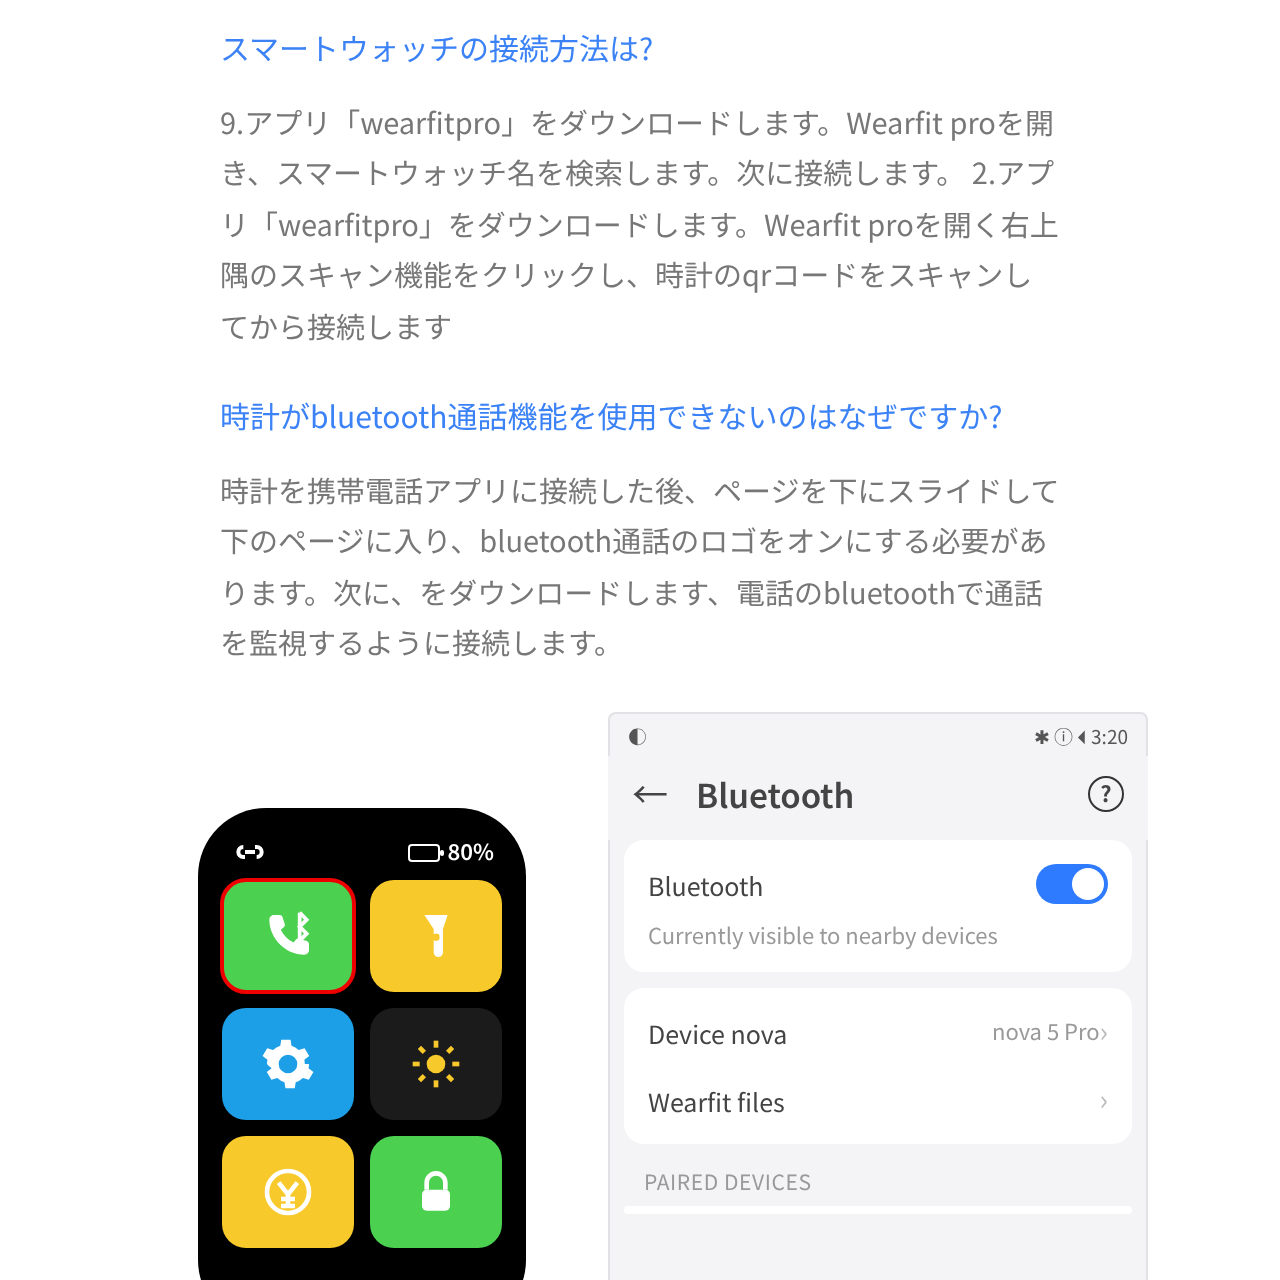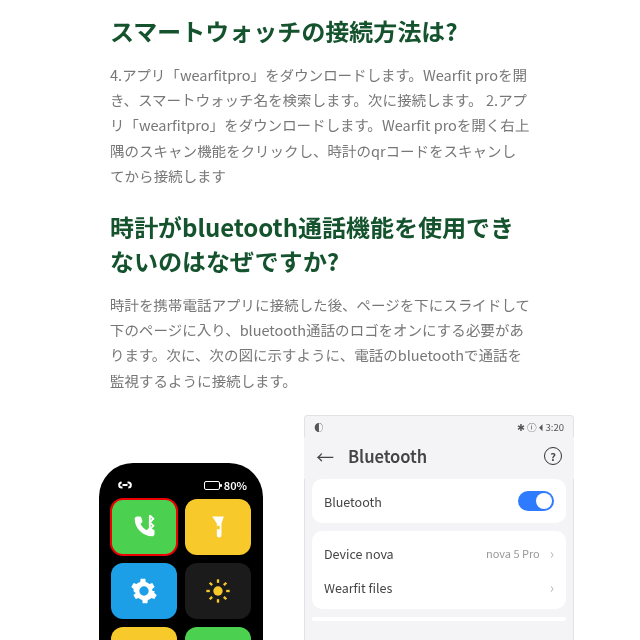--- a/index.html
+++ b/index.html
@@ -3,21 +3,21 @@
 <meta charset="utf-8">
 <style>
   * { box-sizing: border-box; margin: 0; padding: 0; }
   body {
     width: 640px; height: 640px;
     font-family: "Hiragino Sans", "Noto Sans JP", -apple-system, sans-serif;
     background: #fff; color: #333; overflow: hidden;
     padding: 8px 18px 0 18px;
   }
   .faq-question {
-    font-size: 24px; font-weight: 700; color: #14532d;
+    font-size: 15px; font-weight: 400; color: #3b82f6;
     margin: 6px 0 14px 0; line-height: 1.4; padding: 0 92px;
   }
   .faq-answer {
     font-size: 14.5px; color: #777; line-height: 1.75;
     padding: 0 92px; margin-bottom: 22px;
   }
   .illustrations { display: flex; justify-content: flex-end; gap: 28px; padding: 0 48px 0 0; }
 
   
   .watch-wrap { width: 190px; display: flex; justify-content: center; position: relative; margin-top: 48px; }
@@ -51,41 +51,41 @@
   .ph-header { display: flex; align-items: center; padding: 6px 12px 10px; background:#f4f4f6; }
   .ph-back { font-size: 18px; margin-right: 14px; }
   .ph-title { font-size: 16.5px; font-weight: 600; flex:1; }
   .ph-qicon { width:18px; height:18px; border:1.6px solid #333; border-radius:50%; display:flex; align-items:center; justify-content:center; font-size:11px; font-weight:700; }
   .card {
     margin: 0 8px 8px; background: #fff; border-radius: 10px;
     padding: 10px 12px; font-size: 12.5px;
   }
   .row { display:flex; align-items:center; justify-content:space-between; min-height: 24px; }
   .row + .row { margin-top: 10px; }
-  .row .left { display:flex; align-items:center; gap:10px; }
+  .row .left { display:flex; align-items:center; }
   .muted { color:#999; font-size: 11px; }
   .toggle {
     width: 36px; height: 20px; background: #2e7bff; border-radius: 20px; position: relative;
   }
   .toggle::after {
     content:""; position:absolute; right:2px; top:2px; width:16px; height:16px;
     background:#fff; border-radius:50%;
   }
   .section-label { color:#999; font-size: 10.5px; padding: 4px 18px 4px; letter-spacing: .3px; }
   .chev { color:#bbb; font-size: 14px; }
 </style>
 </head>
 <body>
 
 <h2 class="faq-question">スマートウォッチの接続方法は?</h2>
-<p class="faq-answer">4.アプリ「wearfitpro」をダウンロードします。Wearfit proを開き、スマートウォッチ名を検索します。次に接続します。
+<p class="faq-answer">9.アプリ「wearfitpro」をダウンロードします。Wearfit proを開き、スマートウォッチ名を検索します。次に接続します。
 2.アプリ「wearfitpro」をダウンロードします。Wearfit proを開く右上隅のスキャン機能をクリックし、時計のqrコードをスキャンしてから接続します</p>
 
 <h2 class="faq-question">時計がbluetooth通話機能を使用できないのはなぜですか?</h2>
-<p class="faq-answer">時計を携帯電話アプリに接続した後、ページを下にスライドして下のページに入り、bluetooth通話のロゴをオンにする必要があります。次に、次の図に示すように、電話のbluetoothで通話を監視するように接続します。</p>
+<p class="faq-answer">時計を携帯電話アプリに接続した後、ページを下にスライドして下のページに入り、bluetooth通話のロゴをオンにする必要があります。次に、をダウンロードします、電話のbluetoothで通話を監視するように接続します。</p>
 
 <div class="illustrations">
 
   <div class="watch-wrap">
     <div class="watch">
       <div class="watch-status">
         <span class="link-icon">
           <svg viewBox="0 0 24 24" fill="none" stroke="#fff" stroke-width="2.4">
               <path d="M9 12h6M8 9a3 3 0 0 0 0 6h1M16 15a3 3 0 0 0 0-6h-1"></path>
             </svg>
@@ -154,36 +154,38 @@
       <span class="ph-back">←</span>
       <span class="ph-title">Bluetooth</span>
       <span class="ph-qicon">?</span>
     </div>
 
     <div class="card">
       <div class="row">
         <span>Bluetooth</span>
         <span class="toggle"></span>
       </div>
+      <div class="muted" style="margin-top:6px">Currently visible to nearby devices</div>
     </div>
 
     <div class="card">
       <div class="row">
         <span>Device nova</span>
         <span class="left">
             <span class="muted">nova 5 Pro</span>
             <span class="chev">›</span>
           </span>
       </div>
       <div class="row">
         <span>Wearfit files</span>
         <span class="chev">›</span>
       </div>
     </div>
 
+    <div class="section-label">PAIRED DEVICES</div>
 
     <div class="card" style="padding:4px 0 0 0">
       
       
       
       
     </div>
   </div>
 
 </div>

